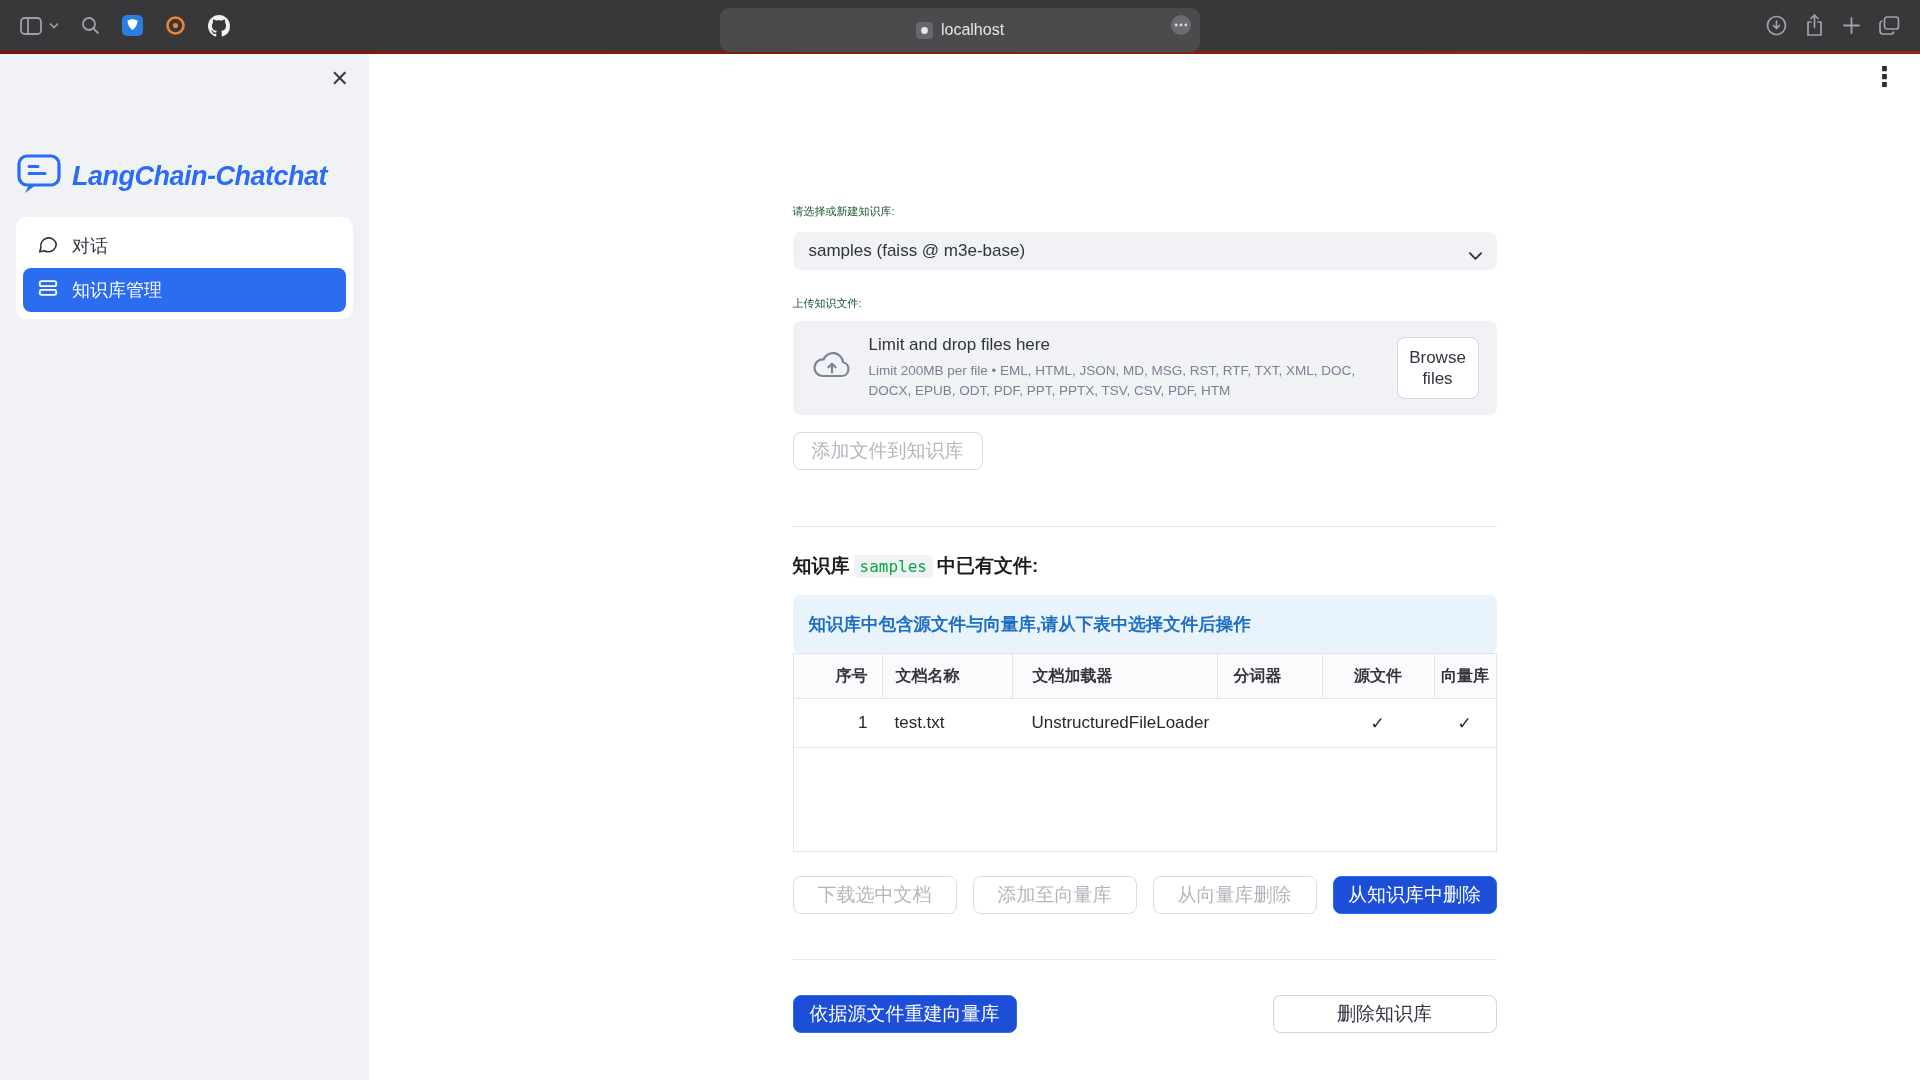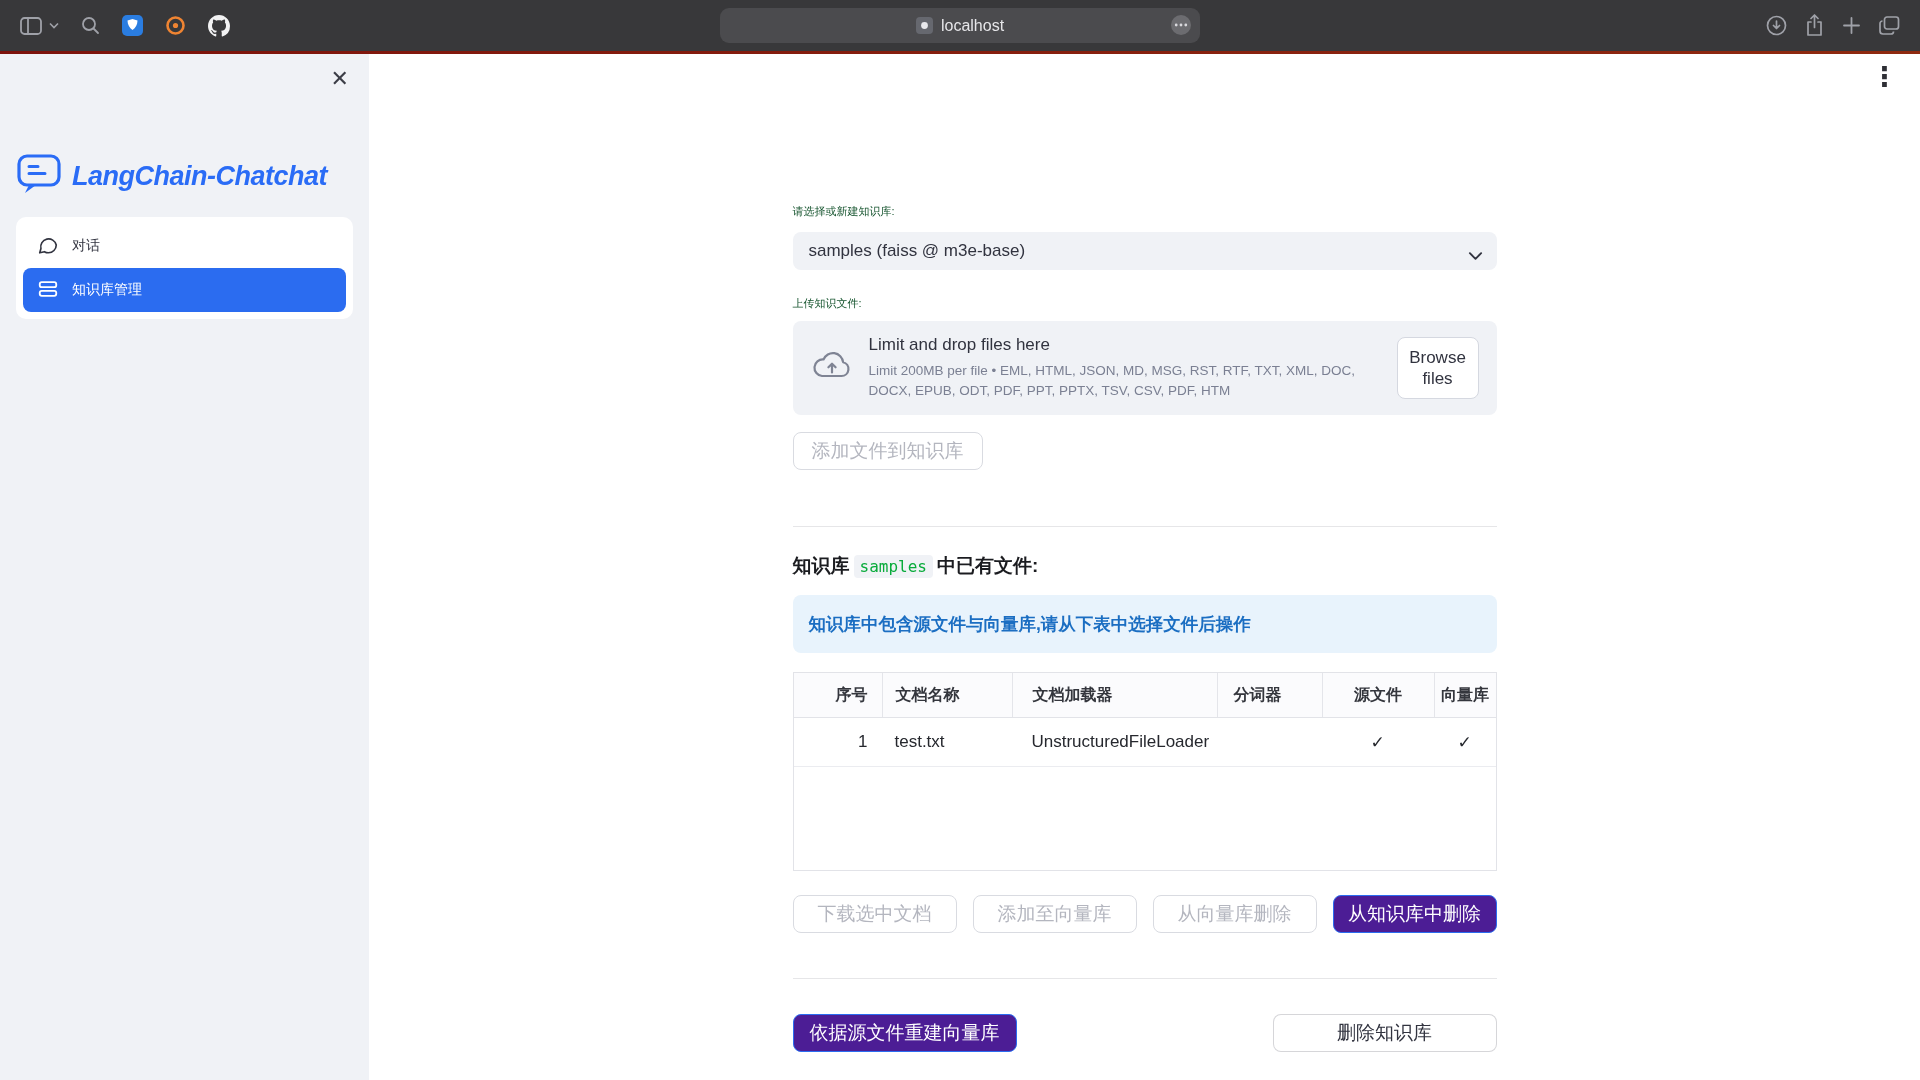--- a/index.html
+++ b/index.html
@@ -5,41 +5,41 @@
   * { margin:0; padding:0; box-sizing:border-box; }
   html,body { width:1920px; height:1080px; overflow:hidden; background:#fff;
               font-family:"Liberation Sans","DejaVu Sans",sans-serif; color:#31333f; }
 
   
   .browser-bar { height:51px; background:#38383a; position:relative;
                  display:flex; align-items:center; }
   .bar-left { display:flex; align-items:center; gap:22px; padding-left:20px; }
   .toggle-group { display:flex; align-items:center; gap:7px; }
   .bar-icon { display:flex; align-items:center; justify-content:center; cursor:default; }
-  .url-bar { position:absolute; left:720px; top:8px; width:480px; height:35px;
+  .url-bar { position:absolute; left:720px; top:8px; width:480px; height:44px;
              background:#4b4b4e; border-radius:9px; display:flex; align-items:center;
              justify-content:center; gap:8px; color:#e6e6e9; font-size:16px; }
   .url-ellipsis { position:absolute; right:8px; top:6px; }
   .bar-right { position:absolute; right:0; top:0; height:51px; display:flex;
                align-items:center; gap:18px; padding-right:20px; }
   .deco-line { height:3px; background:linear-gradient(90deg,#7d130c,#8f2a10); }
 
   
   .app { display:flex; height:1026px; }
   .sidebar { width:369px; background:#f0f2f6; position:relative; padding:0 16px; flex:none; }
   .main { flex:1; position:relative; background:#fff; }
 
   .sidebar-close { position:absolute; top:14px; right:20px; font-size:22px;
                    color:#3c3e47; line-height:1; cursor:pointer; }
   .logo-row { display:flex; align-items:center; gap:10px; margin-top:98px; }
   .logo-text { font-size:27px; font-weight:700; font-style:italic; color:#2a6cf6;
                letter-spacing:-0.5px; white-space:nowrap; }
   .nav-card { background:#fff; border-radius:10px; padding:7px; margin-top:17px; }
   .nav-item { height:44px; border-radius:8px; display:flex; align-items:center;
-              gap:13px; padding:0 14px; font-size:14px; color:#31333f; cursor:pointer; }
+              gap:13px; padding:0 14px; font-size:18px; color:#31333f; cursor:pointer; }
   .nav-item.active { background:#2b6cf0; color:#fff; }
 
   .kebab { position:absolute; top:10px; right:22px; font-size:27px; font-weight:700;
            color:#2e2f35; line-height:1; cursor:pointer; letter-spacing:0; }
 
   
   .content { width:704px; margin:0 auto; padding-top:145px; }
   .st-label { font-size:11px; line-height:25px; color:#14532d; }
   .select-box { margin-top:8px; height:38px; background:#f0f2f6; border-radius:8px;
                 display:flex; align-items:center; padding:0 16px; font-size:17px;
@@ -54,34 +54,34 @@
   .dz-limit { font-size:13.5px; color:#7b8093; line-height:1.45; max-width:525px; }
   .browse-btn { flex:none; width:82px; min-height:62px; background:#fff;
                 border:1px solid #d5d8e0; border-radius:8px; font-size:17px;
                 color:#31333f; display:flex; align-items:center; justify-content:center;
                 text-align:center; padding:6px 8px; line-height:1.25; cursor:pointer; }
 
   .btn { border-radius:8px; font-size:19px; display:inline-flex; align-items:center;
          justify-content:center; cursor:pointer; font-family:inherit; }
   .btn.secondary { background:#fff; border:1px solid rgba(49,51,63,0.2); color:#31333f; }
   .btn.disabled { background:#fff; border:1px solid #d9dbe1; color:#b4b6bf; cursor:default; }
-  .btn.primary { background:#4c1d95; border:1px solid #2b6cf0; color:#fff; }
+  .btn.primary { background:#1d4ed8; border:1px solid #2b6cf0; color:#fff; }
   .add-btn { margin-top:17px; height:38px; padding:0 18px; }
 
   hr.divider { border:none; border-top:1px solid rgba(49,51,63,0.12); margin:56px 0 0 0; }
 
   .kb-heading { margin-top:26px; font-size:19px; font-weight:700; color:#1b1c20; }
   .kb-heading .code { font-family:"DejaVu Sans Mono","Liberation Mono",monospace;
                       font-size:16px; font-weight:400; color:#09ab3b;
                       background:#f0f2f6; padding:2px 6px; border-radius:4px; margin:0 4px; }
 
   .info-box { margin-top:16px; background:#e8f3fc; border-radius:8px; padding:17px 16px;
               color:#1b6ec2; font-size:17.5px; font-weight:600; }
 
-  .table { margin-top:19px; border:1px solid #e2e3e8; height:199px; overflow:hidden; }
+  .table { border:1px solid #e2e3e8; height:199px; overflow:hidden; }
   .t-head { display:flex; height:45px; background:#fbfbfd; border-bottom:1px solid #e2e3e8;
             font-size:16px; font-weight:600; color:#34363d; }
   .t-row  { display:flex; height:49px; border-bottom:1px solid #ebecf0; font-size:17px;
             color:#26282e; background:#fff; }
   .tc { display:flex; align-items:center; overflow:hidden; white-space:nowrap; }
   .t-head .tc + .tc { border-left:1px solid #e4e5ea; }
   .c1 { width:88px;  justify-content:flex-end; padding-right:14px; }
   .c2 { width:130px; padding-left:13px; }
   .c3 { width:205px; padding-left:20px; }
   .c4 { width:105px; padding-left:16px; }

